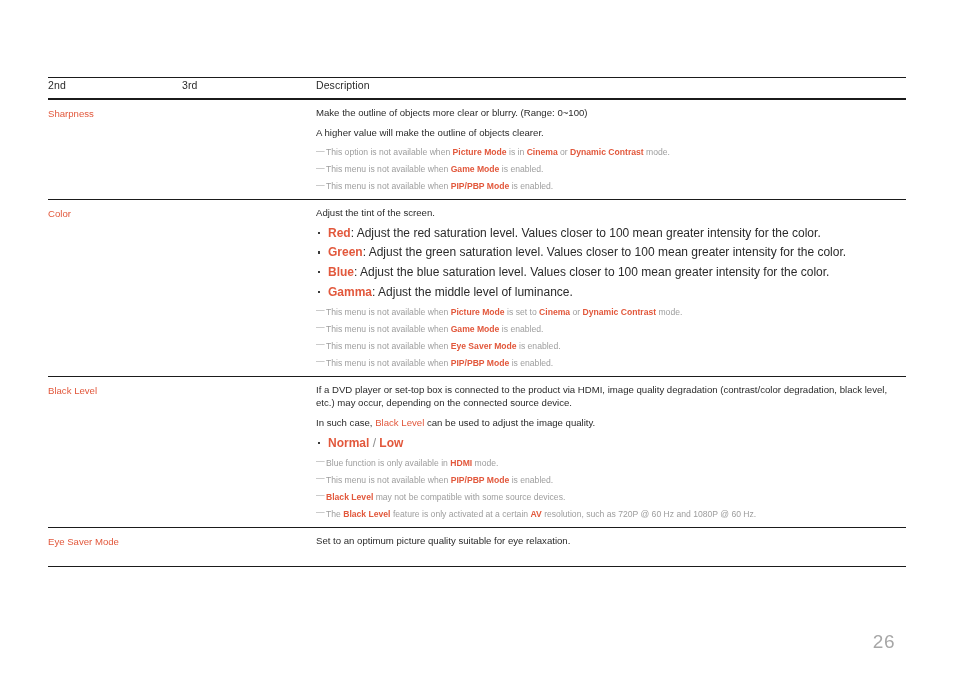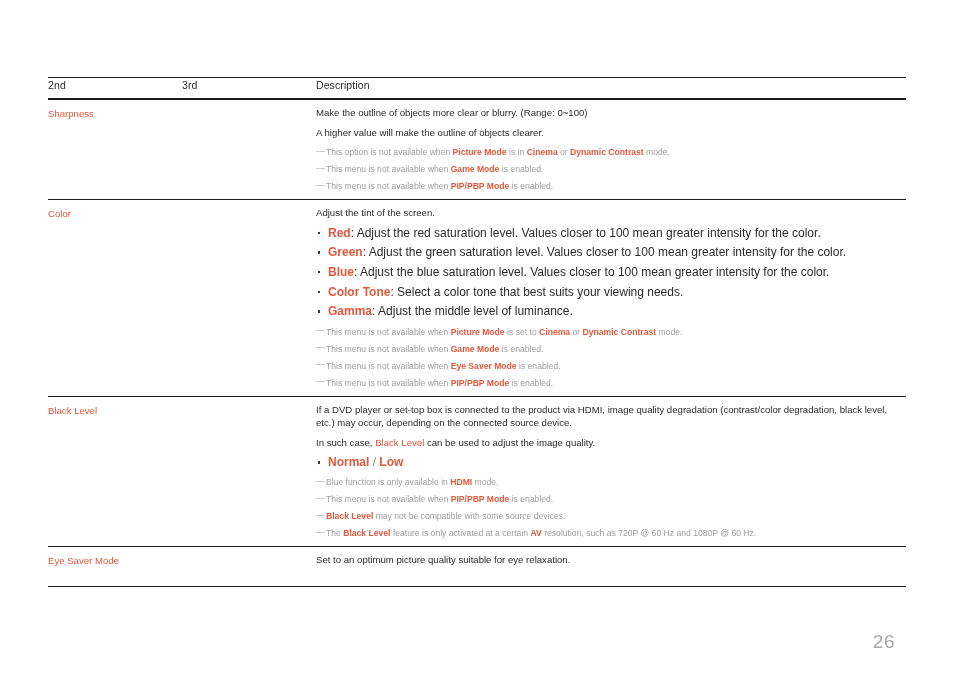--- a/index.html
+++ b/index.html
@@ -177,21 +177,20 @@
         </div>
         <div class="trow rule-row">
           <div class="cell-label">Color</div>
           <div class="cell-mid"></div>
           <div class="cell-desc">
             <p class="para">Adjust the tint of the screen.</p>
             <ul class="bullet-list">
               <li><span class="kw">Red</span><span>: Adjust the red saturation level. Values closer to 100 mean greater intensity for the color.</span></li>
               <li><span class="kw">Green</span><span>: Adjust the green saturation level. Values closer to 100 mean greater intensity for the color.</span></li>
               <li><span class="kw">Blue</span><span>: Adjust the blue saturation level. Values closer to 100 mean greater intensity for the color.</span></li>
-              <li><span class="kw">Color Tone</span><span>: Select a color tone that best suits your viewing needs.</span></li>
               <li><span class="kw">Gamma</span><span>: Adjust the middle level of luminance.</span></li>
             </ul>
             <ul class="note-list">
               <li><span class="dash">―</span><span>This menu is not available when </span><span class="kw">Picture Mode</span><span> is set to </span><span class="kw">Cinema</span><span> or </span><span class="kw">Dynamic Contrast</span><span> mode.</span></li>
               <li><span class="dash">―</span><span>This menu is not available when </span><span class="kw">Game Mode</span><span> is enabled.</span></li>
               <li><span class="dash">―</span><span>This menu is not available when </span><span class="kw">Eye Saver Mode</span><span> is enabled.</span></li>
               <li><span class="dash">―</span><span>This menu is not available when </span><span class="kw">PIP/PBP Mode</span><span> is enabled.</span></li>
             </ul>
           </div>
         </div>

